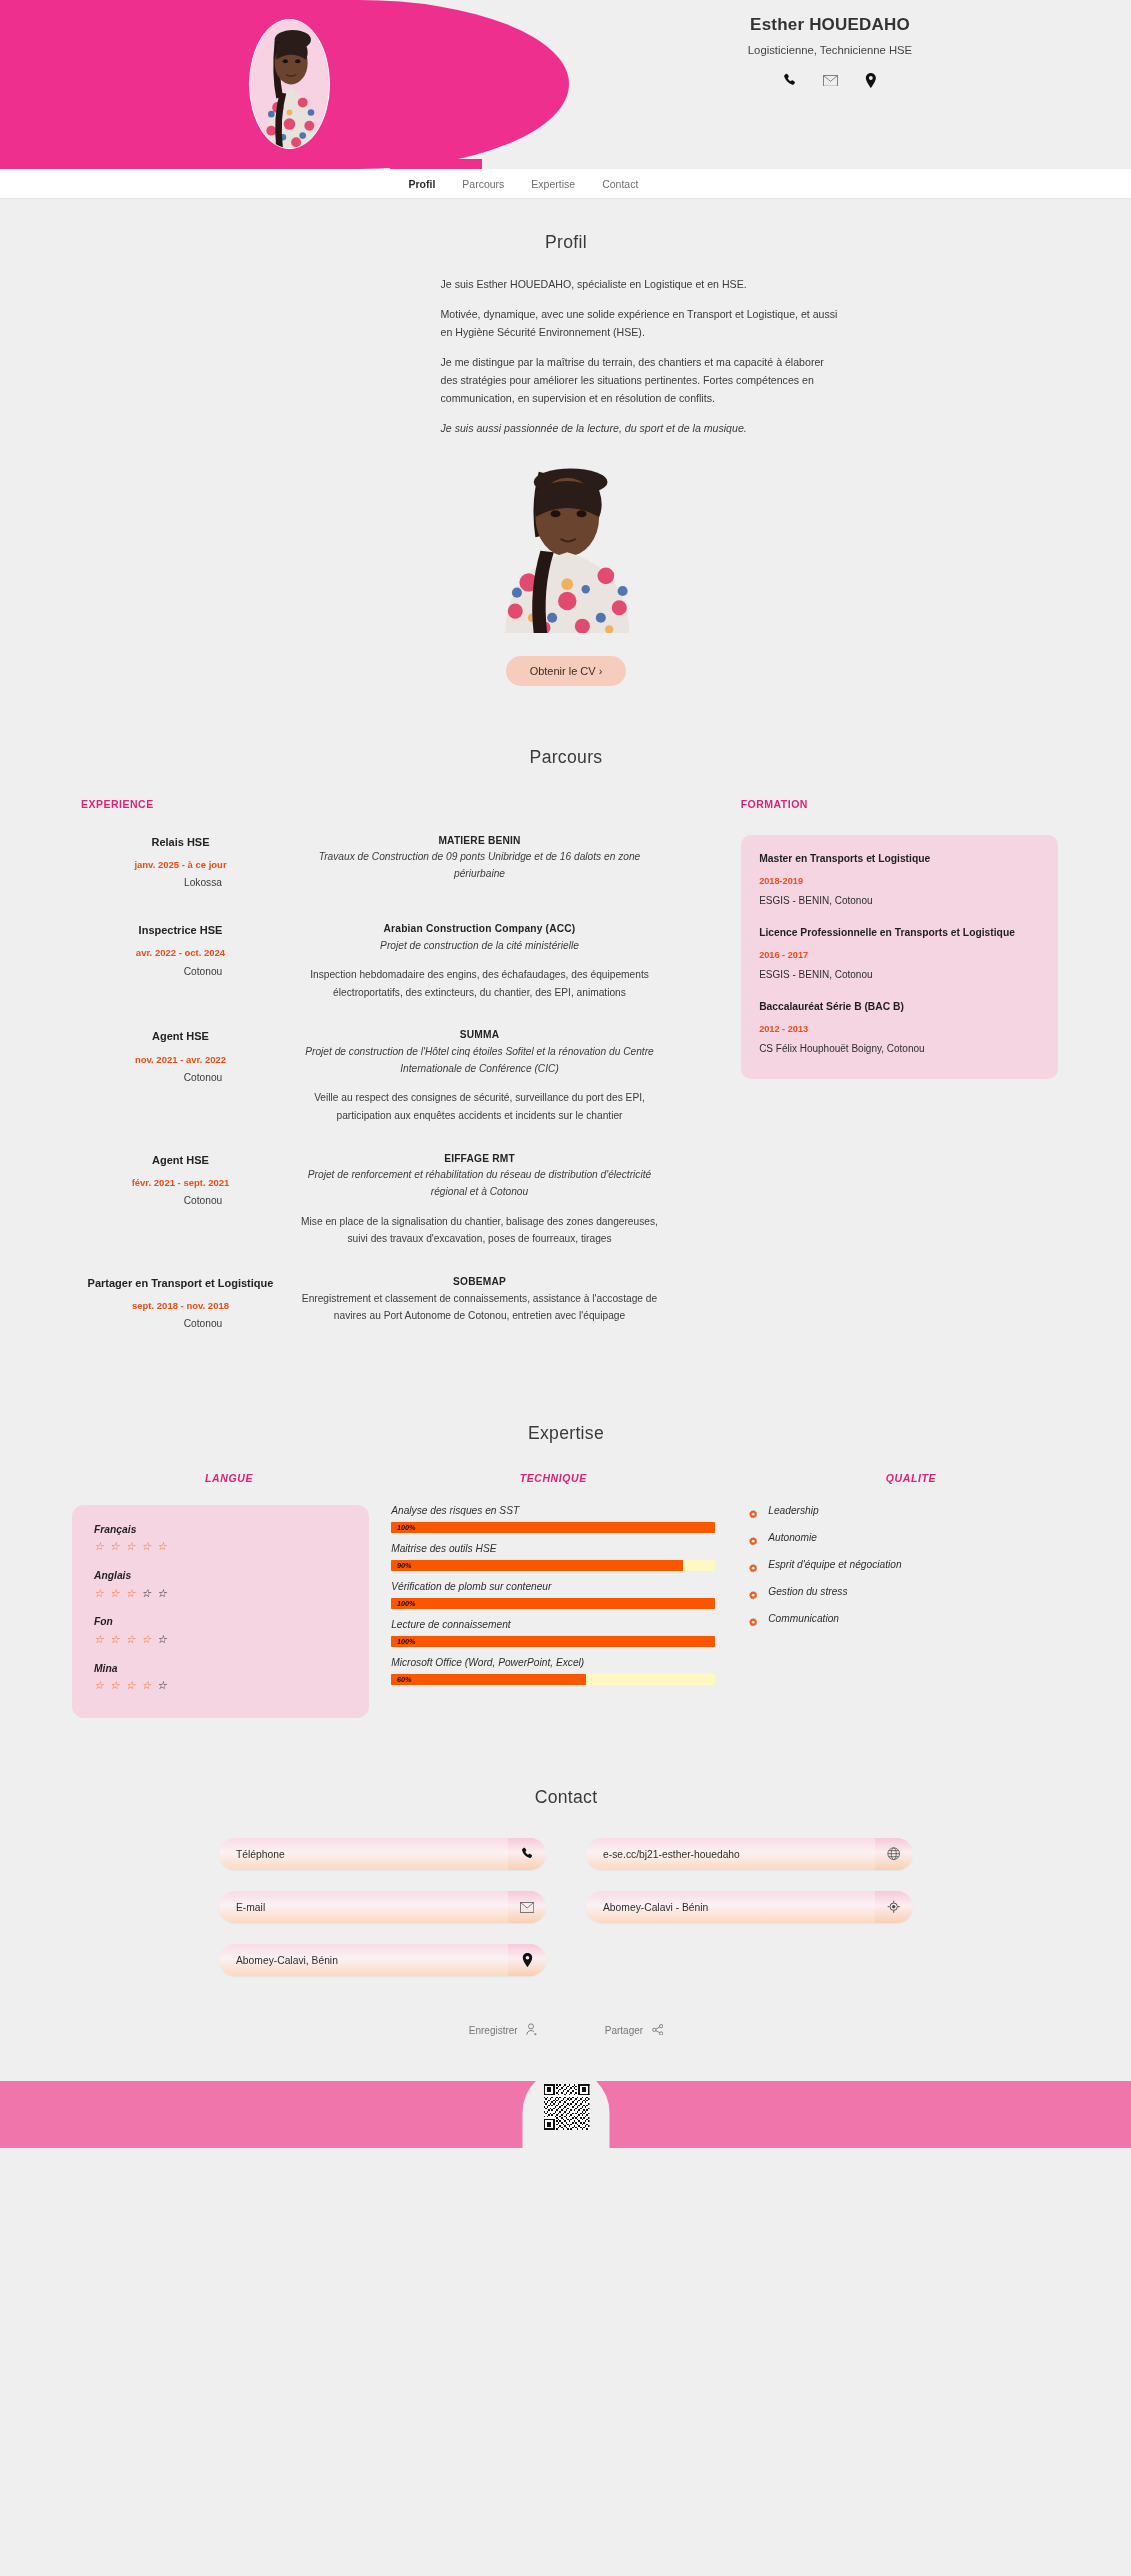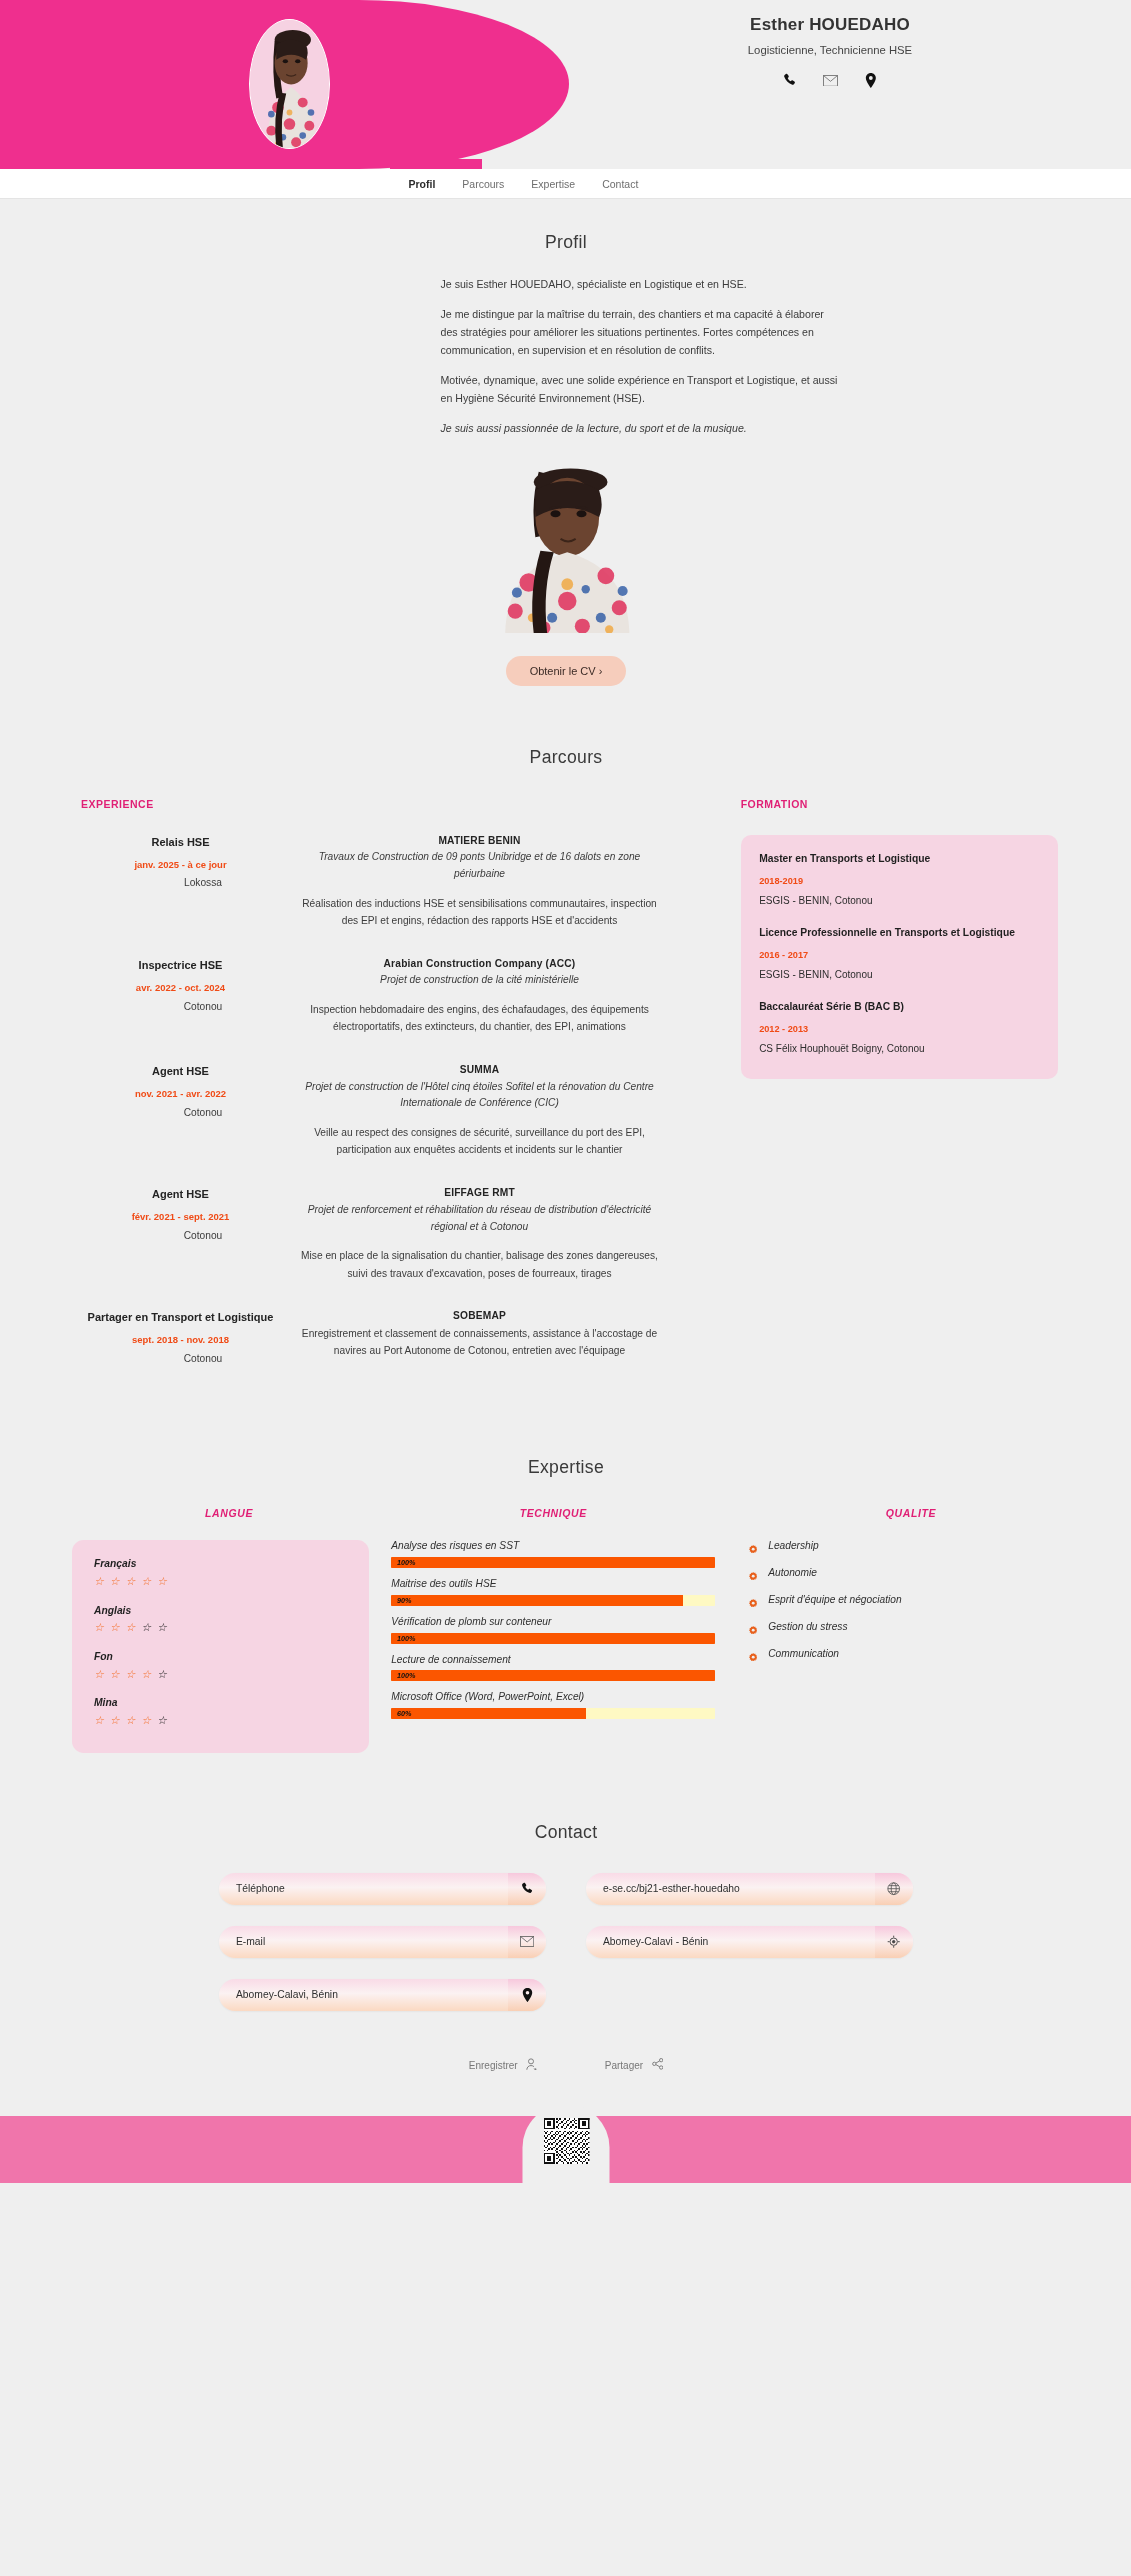--- a/index.html
+++ b/index.html
@@ -481,22 +481,22 @@
     <div class="nav-item">Parcours</div>
     <div class="nav-item">Expertise</div>
     <div class="nav-item">Contact</div>
   </div>
 </div>
 
 <section class="profil">
   <h2 class="section-title">Profil</h2>
   <div class="profil-body">
     <p>Je suis Esther HOUEDAHO, spécialiste en Logistique et en HSE.</p>
+    <p>Motivée, dynamique, avec une solide expérience en Transport et Logistique, et aussi en Hygiène Sécurité Environnement (HSE).</p>
     <p>Je me distingue par la maîtrise du terrain, des chantiers et ma capacité à élaborer des stratégies pour améliorer les situations pertinentes. Fortes compétences en communication, en supervision et en résolution de conflits.</p>
-    <p>Motivée, dynamique, avec une solide expérience en Transport et Logistique, et aussi en Hygiène Sécurité Environnement (HSE).</p>
     <p class="italic">Je suis aussi passionnée de la lecture, du sport et de la musique.</p>
   </div>
 
   <div class="photo-block">
     <svg class="big-photo" viewBox="0 0 205 200">
       <rect width="205" height="200" fill="#efefef"></rect>
       <path d="M70 8 q-10 38 -4 78 l14 -3 q-8 -40 2 -72z" fill="#241713"></path>
       <ellipse cx="108" cy="20" rx="44" ry="16" fill="#2a1c18"></ellipse>
       <ellipse cx="104" cy="62" rx="38" ry="47" fill="#6b4430"></ellipse>
       <path d="M66 30 q38 -22 76 0 q6 18 0 32 q-38 -22 -76 0z" fill="#2a1c18"></path>
@@ -545,21 +545,20 @@
 
       <div class="job">
         <div class="job-left">
           <div class="job-role">Relais HSE</div>
           <div class="job-dates">janv. 2025 - à ce jour</div>
           <div class="job-city">Lokossa</div>
         </div>
         <div class="job-right">
           <div class="job-company">MATIERE BENIN</div>
           <div class="job-project">Travaux de Construction de 09 ponts Unibridge et de 16 dalots en zone périurbaine</div>
-          <div class="job-desc">Réalisation des inductions HSE et sensibilisations communautaires, inspection des EPI et engins, rédaction des rapports HSE et d'accidents</div>
         </div>
       </div>
 
       <div class="job">
         <div class="job-left">
           <div class="job-role">Inspectrice HSE</div>
           <div class="job-dates">avr. 2022 - oct. 2024</div>
           <div class="job-city">Cotonou</div>
         </div>
         <div class="job-right">

